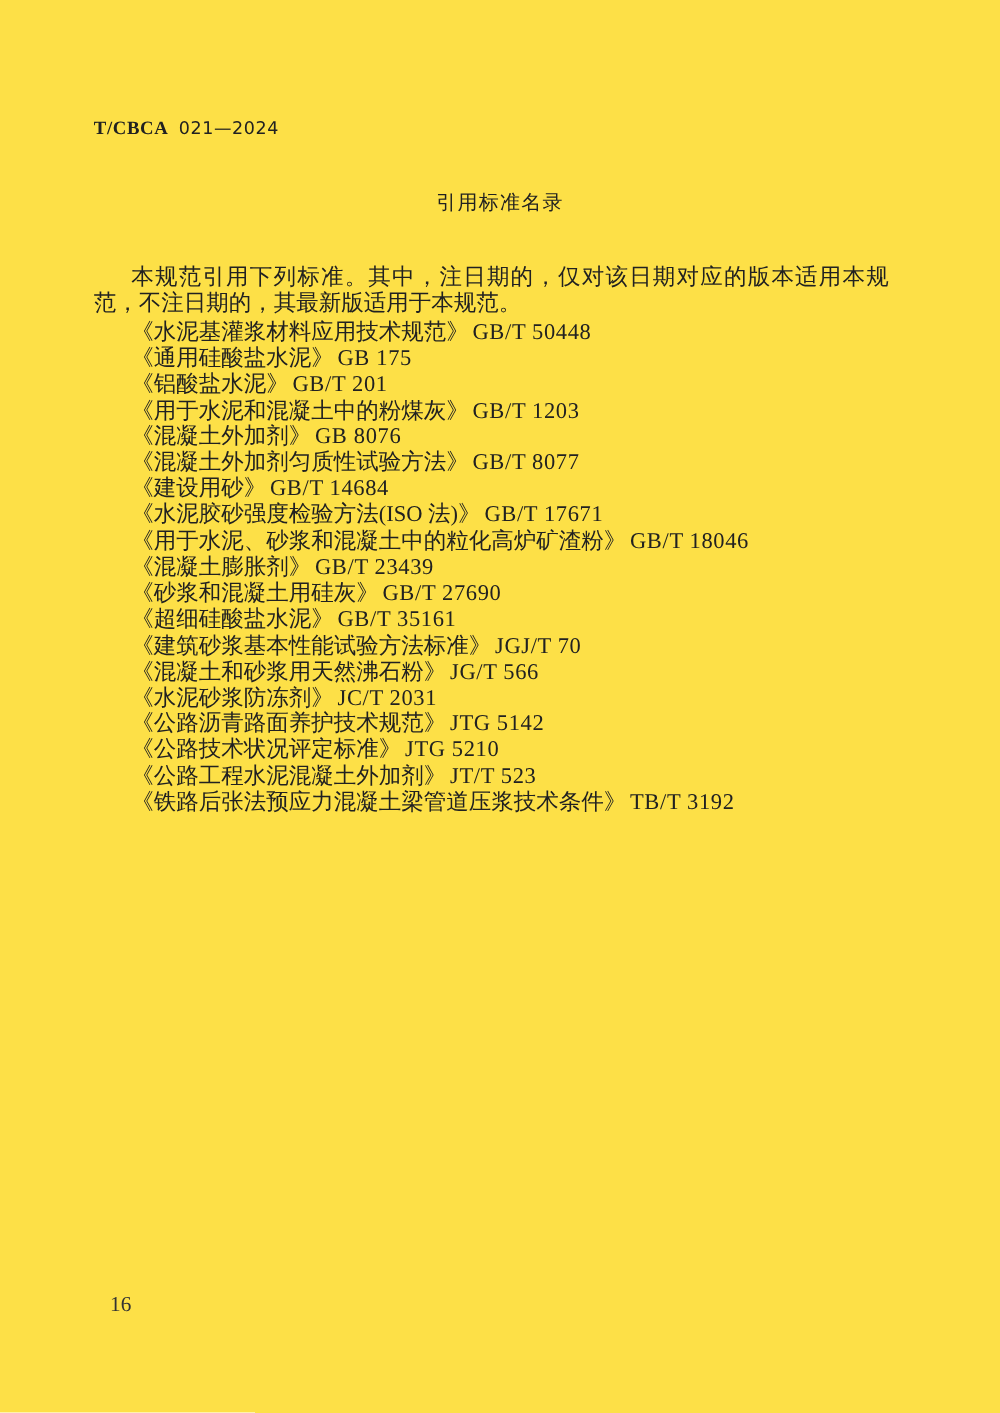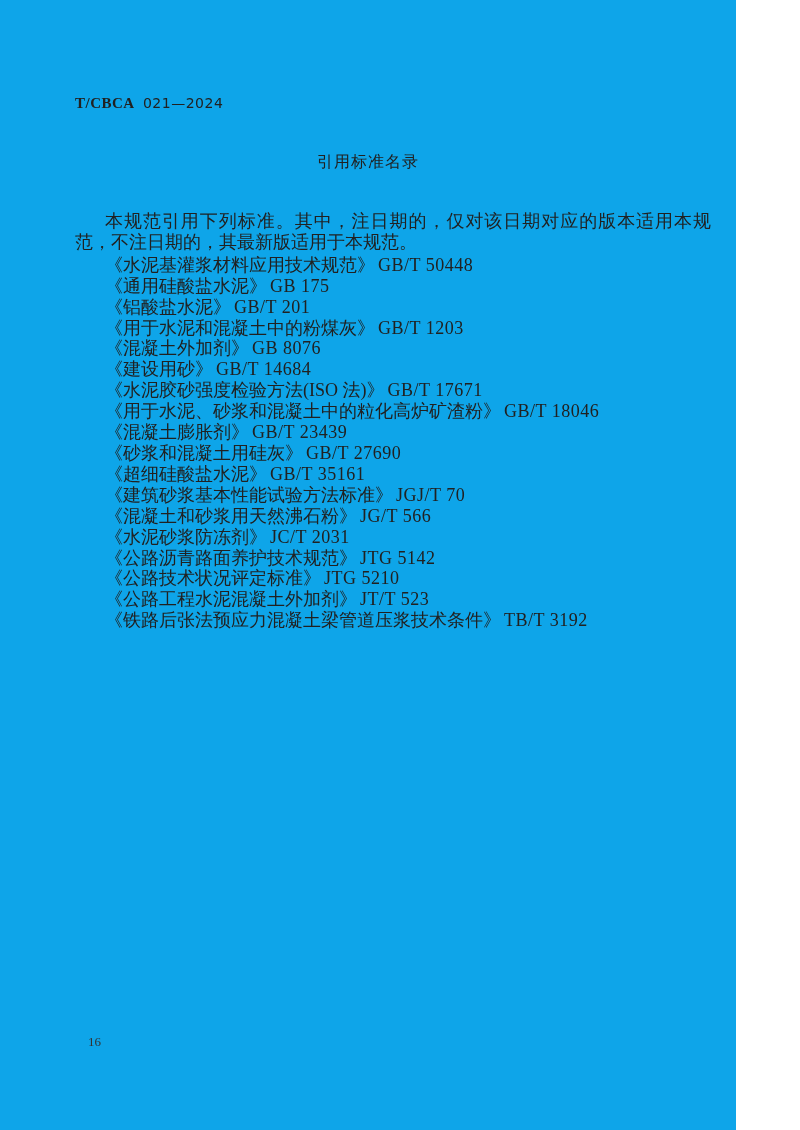--- a/index.html
+++ b/index.html
@@ -2,23 +2,23 @@
 <html><head>
 <meta charset="utf-8">
 <style>
   html, body {
     margin: 0;
     padding: 0;
     background: #ffffff;
   }
   .page {
     position: relative;
-    width: 736px;
+    width: 800px;
     height: 1130px;
-    background: #0ea5e9;
+    background: #fde047;
     font-family: "Liberation Serif", "DejaVu Serif", serif;
     color: #212121;
     overflow: hidden;
   }
   .doc-header {
     position: absolute;
     left: 75px;
     top: 95px;
     font-size: 15px;
     letter-spacing: 0.5px;
@@ -67,21 +67,21 @@
     white-space: nowrap;
   }
   .std-code {
     margin-left: 3px;
     letter-spacing: 0.5px;
   }
   .page-number {
     position: absolute;
     left: 88px;
     top: 1034px;
-    font-size: 13px;
+    font-size: 17px;
     color: #333333;
   }
 </style>
 </head>
 <body>
 
 <div class="page">
 
   <div class="doc-header">
     <span class="header-code">T/CBCA</span>
@@ -107,20 +107,23 @@
         </li>
 
         <li class="std-item">
           <span class="std-name">《用于水泥和混凝土中的粉煤灰》</span><span class="std-code">GB/T 1203</span>
         </li>
 
         <li class="std-item">
           <span class="std-name">《混凝土外加剂》</span><span class="std-code">GB 8076</span>
         </li>
 
+        <li class="std-item">
+          <span class="std-name">《混凝土外加剂匀质性试验方法》</span><span class="std-code">GB/T 8077</span>
+        </li>
 
         <li class="std-item">
           <span class="std-name">《建设用砂》</span><span class="std-code">GB/T 14684</span>
         </li>
 
         <li class="std-item">
           <span class="std-name">《水泥胶砂强度检验方法(ISO 法)》</span><span class="std-code">GB/T 17671</span>
         </li>
 
         <li class="std-item">

